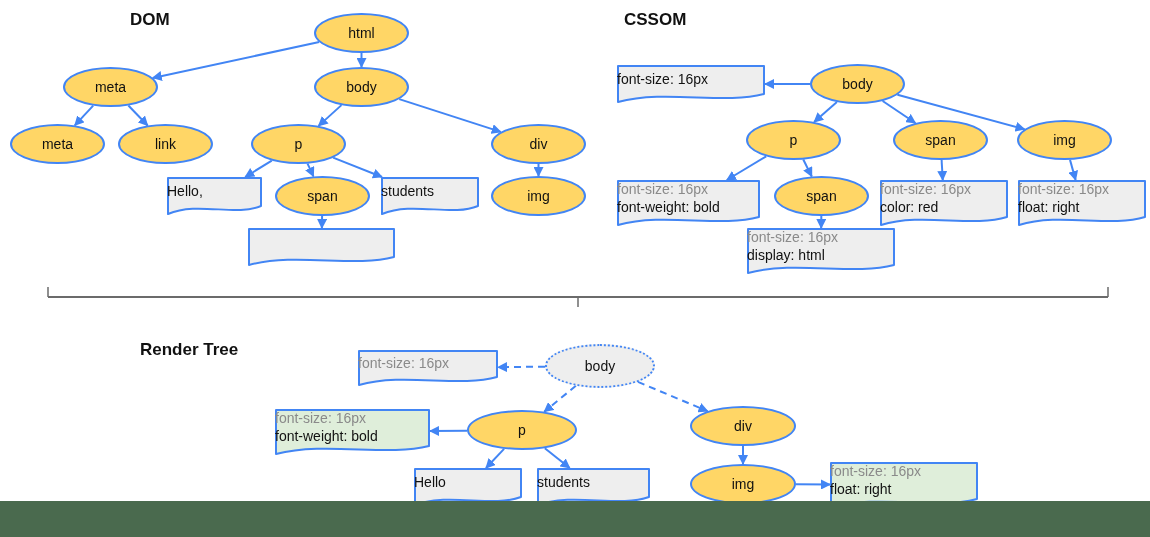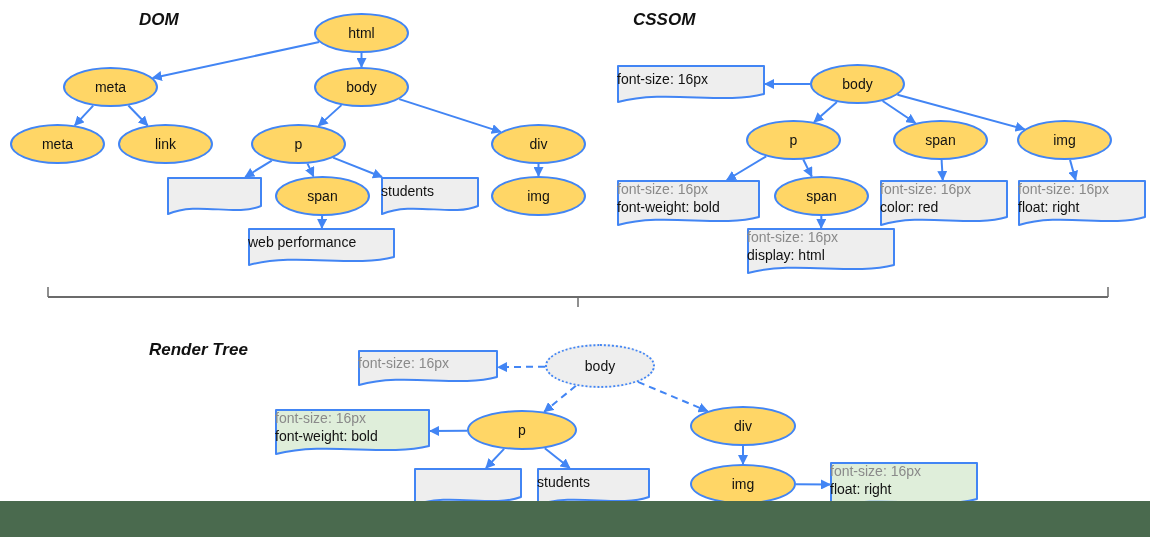--- a/index.html
+++ b/index.html
@@ -19,25 +19,23 @@
     position: absolute;
     left: 0; top: 0;
     width: 1150px;
     height: 537px;
     pointer-events: none;
   }
   .section-title {
     position: absolute;
     font-family: "Liberation Sans", sans-serif;
     font-weight: bold;
-    font-style: italic;
     font-size: 17px;
     color: #111111;
     white-space: nowrap;
-    margin-left: 9px;
   }
   
   .node-ellipse {
     position: absolute;
     box-sizing: border-box;
     background: #ffd666;
     border: 2px solid #4285f4;
     border-radius: 50%;
     display: flex;
     align-items: center;
@@ -152,36 +150,36 @@
       <div class="node-ellipse" style="left: 275px; top: 176px; width: 95px; height: 40px;">
         <span>span</span>
       </div>
       <div class="node-ellipse" style="left: 491px; top: 176px; width: 95px; height: 40px;">
         <span>img</span>
       </div>
       <div class="node-box" style="left: 167px; top: 177px; width: 95px; height: 38px;">
         <svg viewBox="0 0 95 38" preserveAspectRatio="none">
           <path d="M 1 1 L 94 1 L 94 29 C 68.39999999999999 40, 31.35 24, 1 37 Z" fill="#eeeeee" stroke="#4285f4" stroke-width="2" stroke-linejoin="round"></path>
         </svg>
+        <div class="box-text">
+          <span class="strong" style="font-weight: 400;">Hello,</span>
+        </div>
       </div>
       <div class="node-box" style="left: 381px; top: 177px; width: 98px; height: 38px;">
         <svg viewBox="0 0 98 38" preserveAspectRatio="none">
           <path d="M 1 1 L 97 1 L 97 29 C 70.56 40, 32.34 24, 1 37 Z" fill="#eeeeee" stroke="#4285f4" stroke-width="2" stroke-linejoin="round"></path>
         </svg>
         <div class="box-text">
           <span class="strong" style="font-weight: 400;">students</span>
         </div>
       </div>
       <div class="node-box" style="left: 248px; top: 228px; width: 147px; height: 38px;">
         <svg viewBox="0 0 147 38" preserveAspectRatio="none">
           <path d="M 1 1 L 146 1 L 146 29 C 105.83999999999999 40, 48.510000000000005 24, 1 37 Z" fill="#eeeeee" stroke="#4285f4" stroke-width="2" stroke-linejoin="round"></path>
         </svg>
-        <div class="box-text">
-          <span class="strong" style="font-weight: 400;">web performance</span>
-        </div>
       </div>
       <div class="node-ellipse" style="left: 810px; top: 64px; width: 95px; height: 40px;">
         <span>body</span>
       </div>
       <div class="node-ellipse" style="left: 746px; top: 120px; width: 95px; height: 40px;">
         <span>p</span>
       </div>
       <div class="node-ellipse" style="left: 893px; top: 120px; width: 95px; height: 40px;">
         <span>span</span>
       </div>
@@ -261,20 +259,23 @@
         </svg>
         <div class="box-text">
           <span class="muted">font-size: 16px</span>
           <span class="strong" style="font-weight: 400;">font-weight: bold</span>
         </div>
       </div>
       <div class="node-box" style="left: 414px; top: 468px; width: 108px; height: 38px;">
         <svg viewBox="0 0 108 38" preserveAspectRatio="none">
           <path d="M 1 1 L 107 1 L 107 29 C 77.75999999999999 40, 35.64 24, 1 37 Z" fill="#eeeeee" stroke="#4285f4" stroke-width="2" stroke-linejoin="round"></path>
         </svg>
+        <div class="box-text">
+          <span class="strong" style="font-weight: 400;">Hello</span>
+        </div>
       </div>
       <div class="node-box" style="left: 537px; top: 468px; width: 113px; height: 38px;">
         <svg viewBox="0 0 113 38" preserveAspectRatio="none">
           <path d="M 1 1 L 112 1 L 112 29 C 81.36 40, 37.29 24, 1 37 Z" fill="#eeeeee" stroke="#4285f4" stroke-width="2" stroke-linejoin="round"></path>
         </svg>
         <div class="box-text">
           <span class="strong" style="font-weight: 400;">students</span>
         </div>
       </div>
       <div class="node-box" style="left: 830px; top: 462px; width: 148px; height: 46px;">

